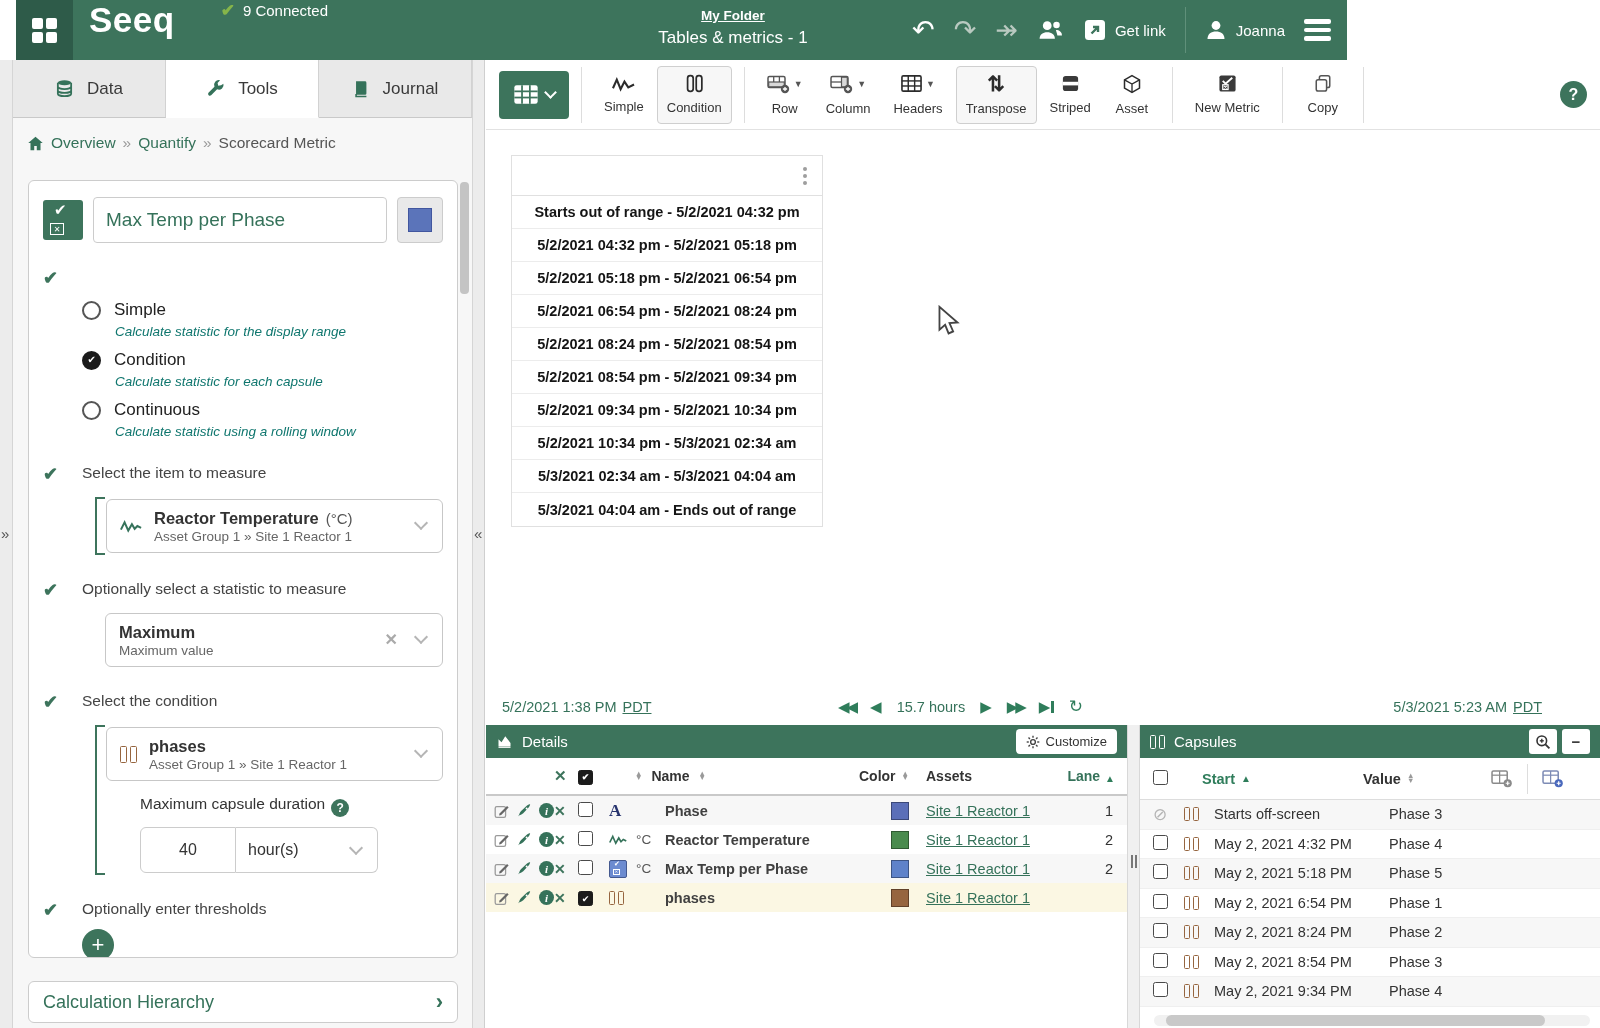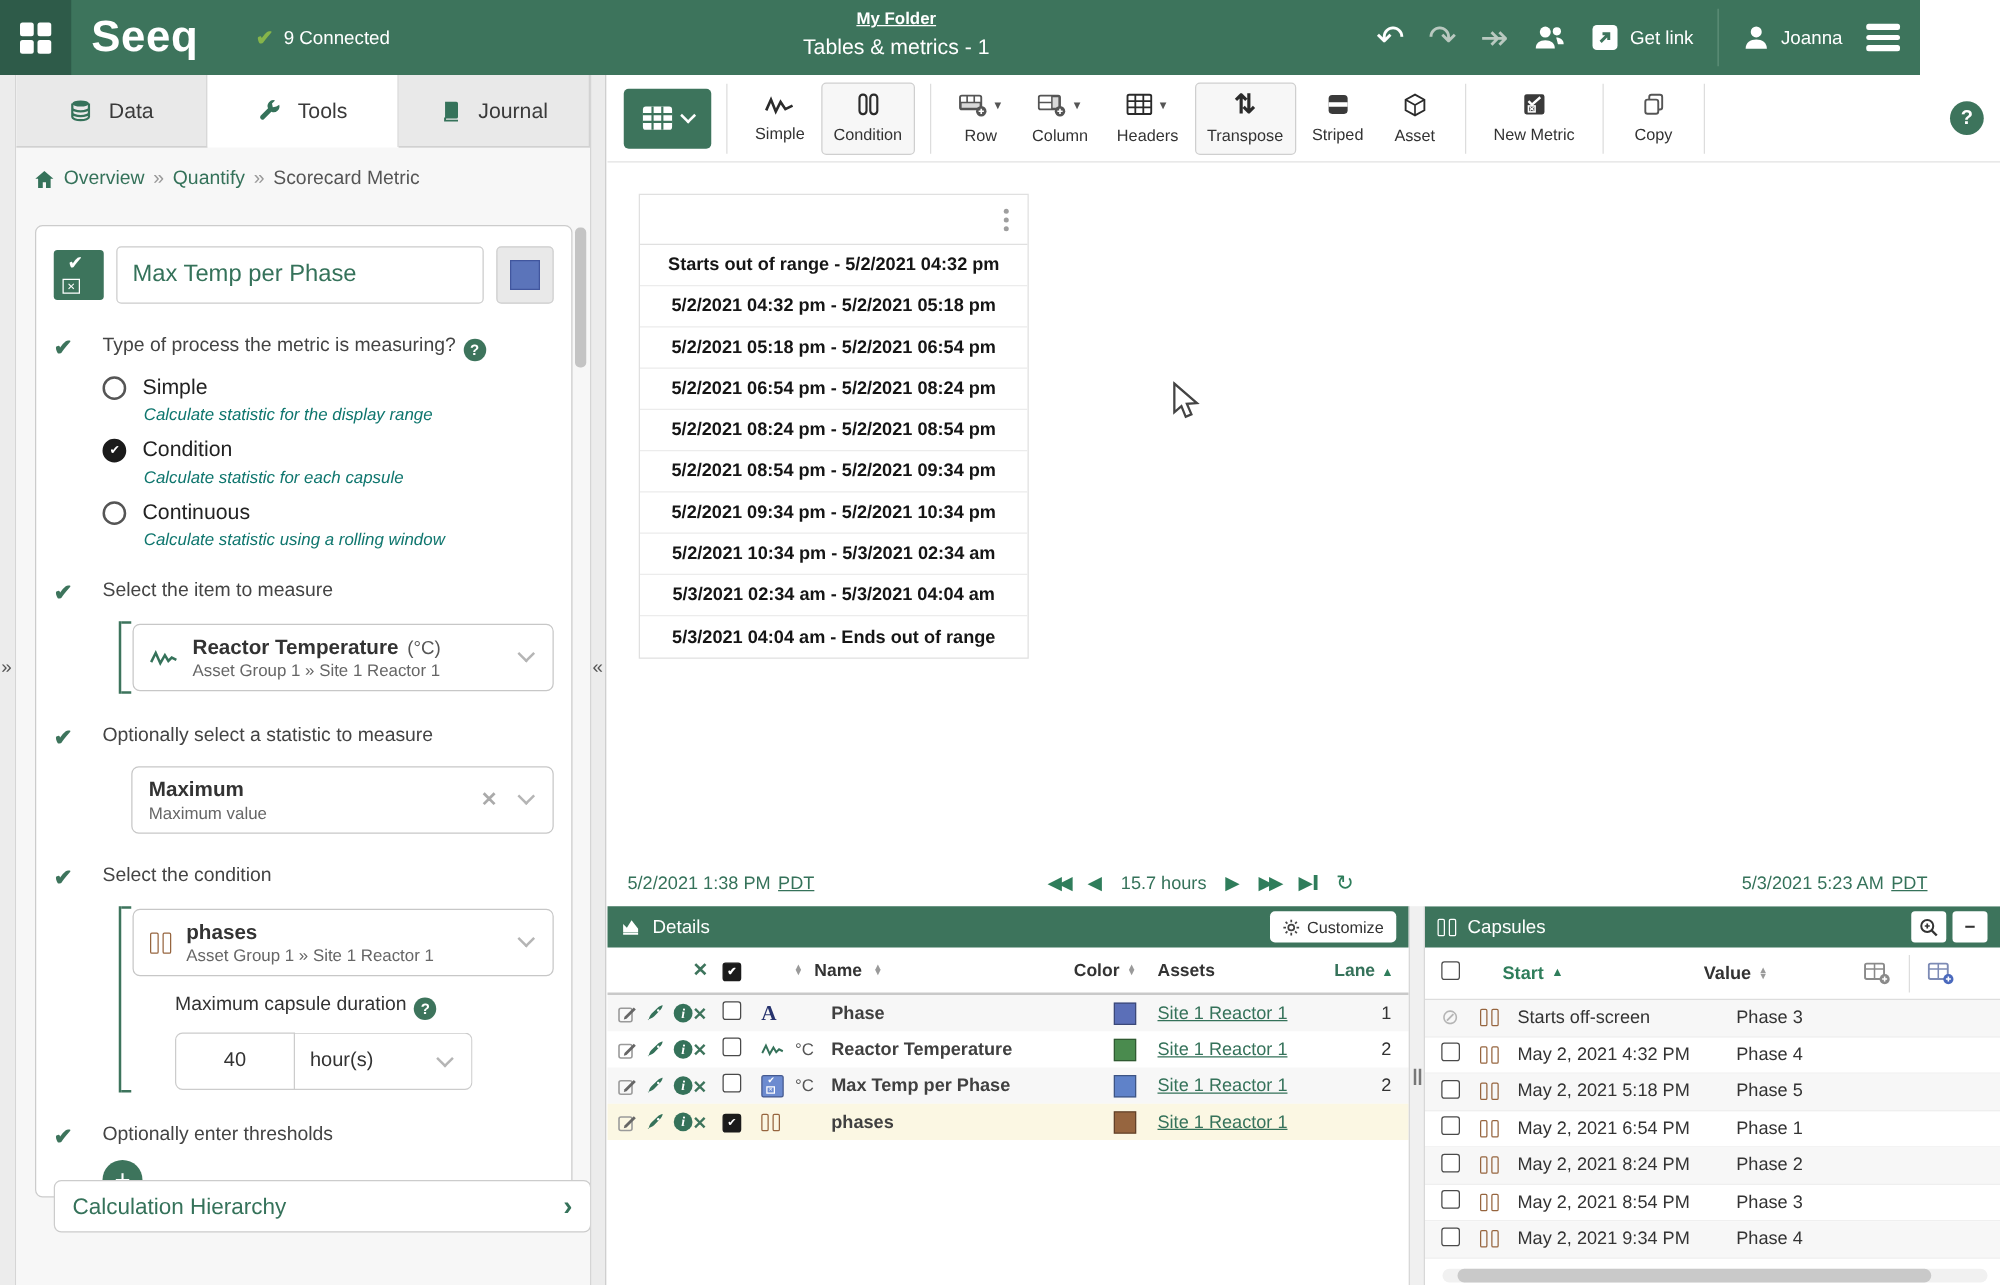--- a/index.html
+++ b/index.html
@@ -1,21 +1,21 @@
 <!DOCTYPE html>
 <html><head>
 <meta charset="utf-8">
 <style>
   * { margin:0; padding:0; box-sizing:border-box; }
   html,body { width:1600px; height:1028px; }
   body { font-family:"Liberation Sans", sans-serif; position:relative; overflow:hidden; background:#fff; color:#333;
          --green:#3d745c; --green-dark:#2e5b49; --accent:#35725a; }
 
   
-  #topbar { position:absolute; left:0; top:0; width:1536px; height:60px; background:var(--green); display:flex; align-items:center; color:#fff; z-index:30; }
+  #topbar { position:absolute; left:16px; top:0; width:1331px; height:60px; background:var(--green); display:flex; align-items:flex-start; color:#fff; z-index:30; }
   .appbtn { width:57px; height:60px; background:var(--green-dark); display:flex; align-items:center; justify-content:center; cursor:pointer; }
   .grid4 { display:grid; grid-template-columns:11px 11px; gap:3px; }
   .grid4 i { width:11px; height:11px; background:#fff; border-radius:2px; }
   .brand { font-size:35px; font-weight:bold; letter-spacing:.5px; margin-left:16px; }
   .conn { margin-left:46px; display:flex; gap:8px; font-size:15px; align-items:center; cursor:pointer; }
   .conn-check { color:#86b54a; font-size:17px; font-weight:bold; }
   .doc-title { position:absolute; left:567px; width:300px; text-align:center; top:6px; }
   .folder { display:inline-block; font-size:13.5px; color:#fff; text-decoration:underline; cursor:pointer; font-weight:bold; }
   .ws-title { font-size:17px; margin-top:4px; }
   .hdr-actions { position:absolute; right:0; top:0; height:60px; display:flex; align-items:center; gap:19px; padding-right:16px; }
@@ -68,21 +68,21 @@
   .selbox .sub { font-size:13.5px; color:#666; margin-top:1px; }
   .chev { width:10px; height:10px; border-right:2px solid #b5b5b5; border-bottom:2px solid #b5b5b5; transform:rotate(45deg); position:absolute; right:16px; top:45%; margin-top:-5px; }
   .statbox { margin:12px 0 0 62px; }
   .statbox .xclear { position:absolute; right:44px; color:#aaa; font-size:16px; font-weight:bold; top:16px; cursor:pointer; }
   .dur { margin-top:14px; padding-left:34px; }
   .dur-label { font-size:15.5px; color:#333; }
   .dur-inputs { display:flex; margin-top:10px; }
   .dur-val { width:96px; height:46px; border:1px solid #ccc; border-radius:6px 0 0 6px; text-align:center; font-size:16px; color:#333; font-family:inherit; }
   .dur-unit { width:142px; height:46px; border:1px solid #ccc; border-left:none; border-radius:0 6px 6px 0; display:flex; align-items:center; padding:0 12px; font-size:16px; color:#333; position:relative; cursor:pointer; background:#fff; }
   .plus { width:32px; height:32px; border-radius:50%; background:var(--green); color:#fff; font-size:22px; display:flex; align-items:center; justify-content:center; margin:8px 0 6px 39px; cursor:pointer; }
-  .hier { position:absolute; left:15px; top:884px; width:430px; height:42px; background:#fff; border:1px solid #ccc; border-radius:6px; display:flex; align-items:center; justify-content:space-between; padding:0 14px; font-size:18px; color:var(--accent); cursor:pointer;margin-left:15px; }
+  .hier { position:absolute; left:15px; top:921px; width:430px; height:42px; background:#fff; border:1px solid #ccc; border-radius:6px; display:flex; align-items:center; justify-content:space-between; padding:0 14px; font-size:18px; color:var(--accent); cursor:pointer; }
   .hier .arr { font-size:22px; font-weight:bold; }
   .sb-track { position:absolute; right:3px; top:122px; width:9px; height:774px; }
   .sb-thumb { width:9px; height:112px; background:#c4c4c4; border-radius:4px; }
 
   
   #main { position:absolute; left:486px; top:60px; width:1114px; height:968px; background:#fff; }
   #toolbar { height:70px; border-bottom:1px solid #e2e2e2; display:flex; align-items:center; padding:0 13px; gap:3px; }
   .tb-green { width:70px; height:48px; background:var(--green); border-radius:4px; display:flex; align-items:center; justify-content:center; gap:7px; cursor:pointer; }
   .tb-green .wchev { width:9px; height:9px; border-right:2px solid #fff; border-bottom:2px solid #fff; transform:rotate(45deg); margin-top:-4px; }
   .tbtn { min-width:56px; height:58px; display:flex; flex-direction:column; align-items:center; justify-content:center; gap:7px; border-radius:4px; border:1px solid transparent; padding:0 9px; cursor:pointer; }
@@ -279,21 +279,20 @@
           <span class="xb">✕</span>
         </span>
       <input class="name-input" value="Max Temp per Phase" style="">
       <span class="swatch-btn">
           <span class="sq" style="background: rgb(91, 116, 186);"></span>
         </span>
     </div>
 
     <div class="sec">
       <span class="chk">✔</span>
-      <span class="sec-label"><span>Type of process the metric is measuring?</span><span class="help">?</span></span>
     </div>
     <div class="radio-group">
 
         <div class="opt">
           <div class="radio">
             <span class="rb"></span>
             <span>Simple</span>
           </div>
           <div class="radio-desc">Calculate statistic for the display range</div>
         </div>

